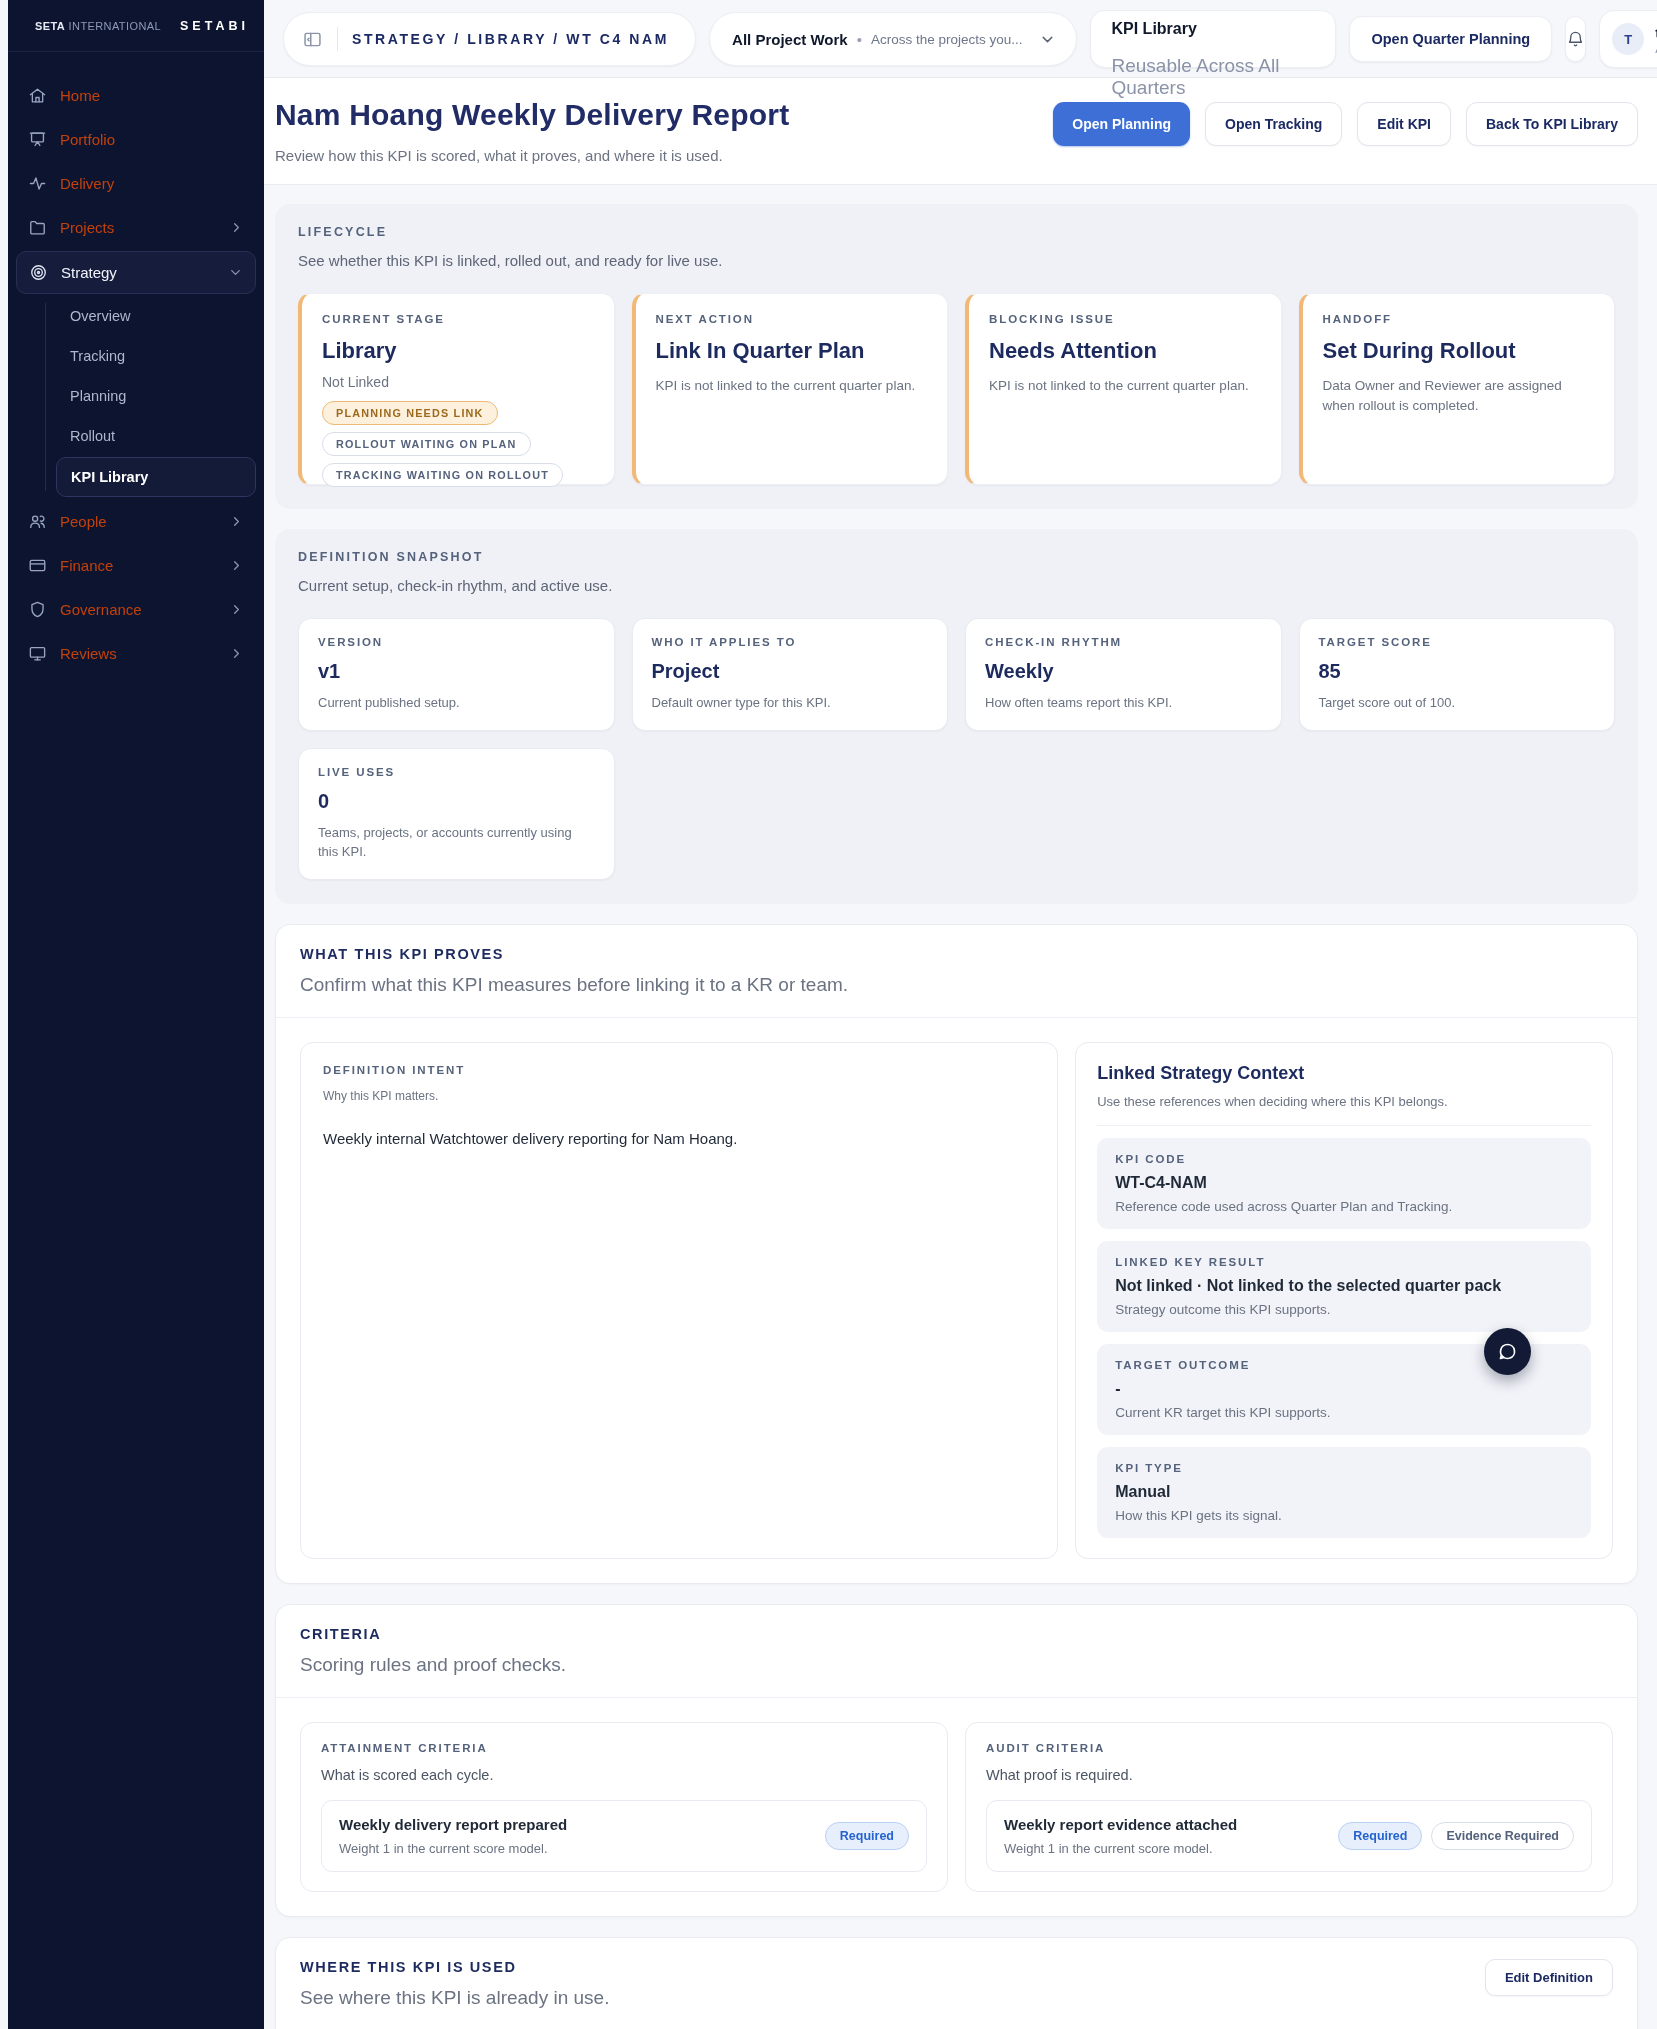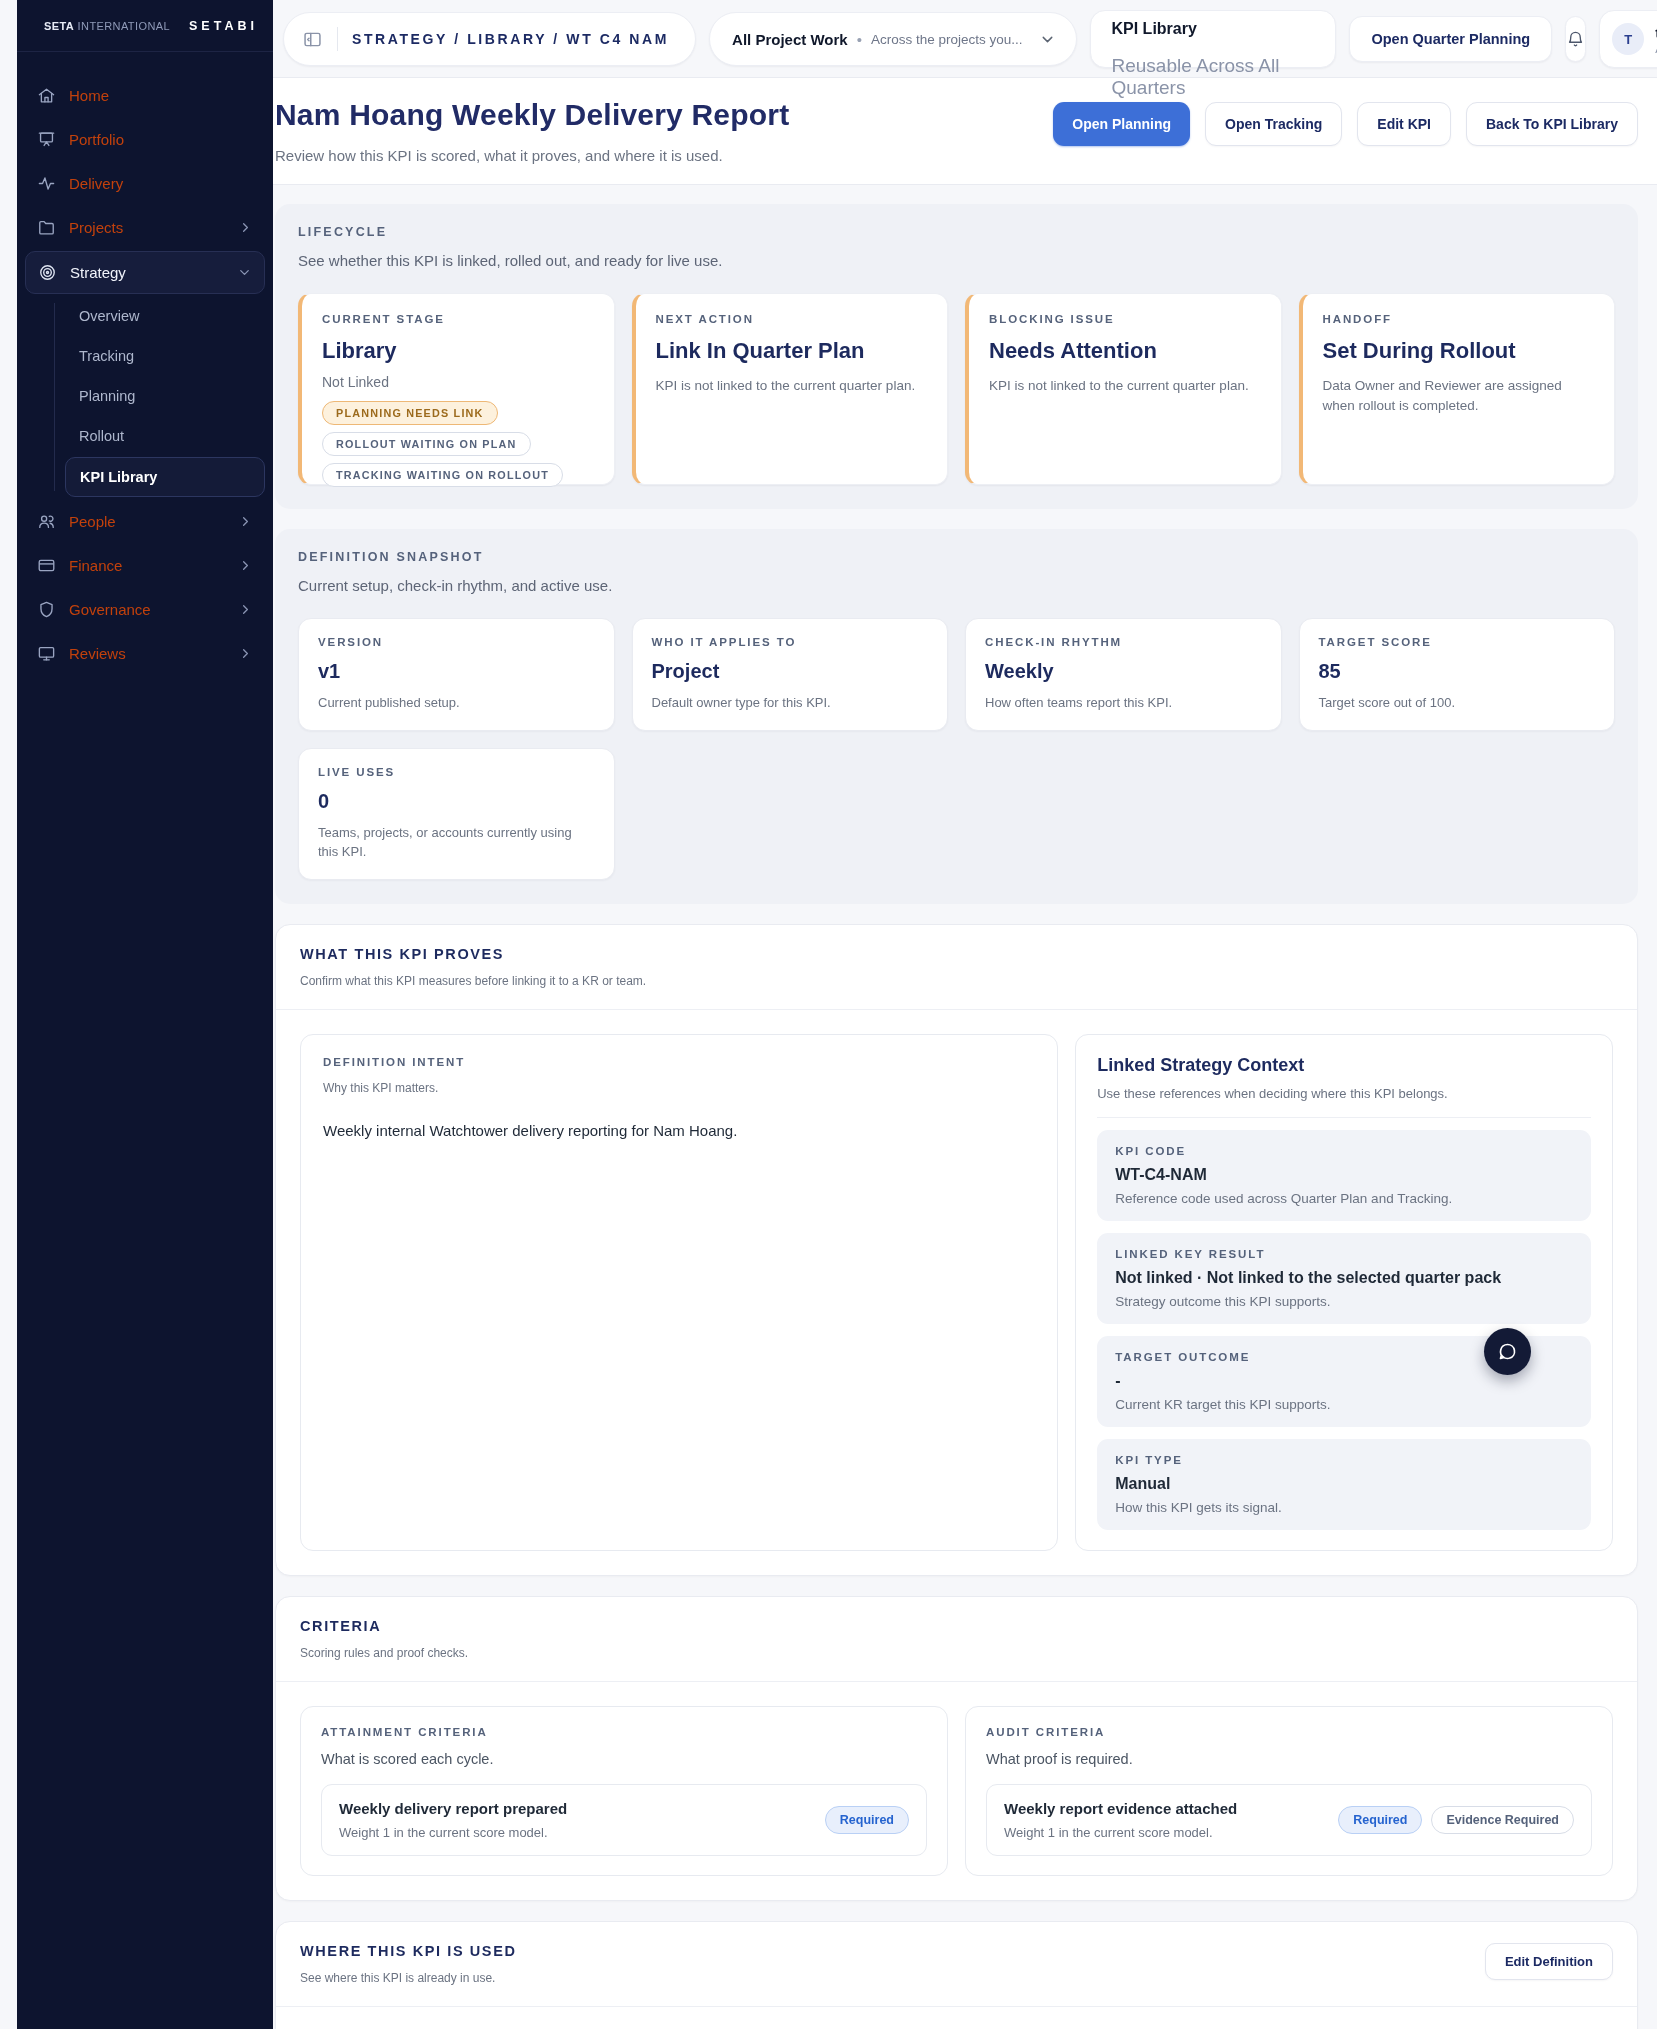--- a/index.html
+++ b/index.html
@@ -4,21 +4,21 @@
 <style>
   * { margin:0; padding:0; box-sizing:border-box; }
   html,body { width:1657px; }
   body {
     height:2029px; background:#f6f7fa; position:relative; overflow:hidden;
     font-family:"Liberation Sans", sans-serif; color:#1f2937;
   }
   svg { display:block; }
 
   
-  .sidebar { position:absolute; left:17px; top:0; width:256px; height:2029px; background:#0d142f; color:#c7cede; }
+  .sidebar { position:absolute; left:8px; top:0; width:256px; height:2029px; background:#0d142f; color:#c7cede; }
   .brand { display:flex; align-items:center; gap:9px; padding:17px 18px; border-bottom:1px solid #1d2444; }
   .brand .org { font-size:11px; font-weight:700; color:#e8ecf6; letter-spacing:.4px; white-space:nowrap; }
   .brand .org span { font-weight:400; color:#8f9ab8; }
   .brand .app { font-size:12.5px; font-weight:700; letter-spacing:4px; color:#ffffff; margin-left:10px; }
   .nav { padding:20px 8px 0 8px; }
   .nav-item { display:flex; align-items:center; gap:13px; padding:11px 12px; margin:3px 0; border-radius:10px; font-size:15px; color:#c2410c; cursor:pointer; }
   .nav-item .ni-icon { width:19px; height:19px; color:#9aa5c2; flex:0 0 auto; }
   .nav-item .chev { margin-left:auto; width:15px; height:15px; color:#8b96b5; }
   .nav-item.active { background:#161d3c; border:1px solid #272f54; color:#f1f4fb; }
   .nav-item.active .ni-icon { color:#dfe5f2; }
@@ -76,21 +76,21 @@
   .badge.warn { background:#fdf1dd; border:1px solid #eeb876; color:#9c6a1c; }
   .badge.plain { background:#fff; border:1px solid #d8dde7; color:#55627b; }
 
   .ds-card { background:#fff; border:1px solid #e9ebf1; border-radius:13px; padding:17px 19px; min-height:102px; box-shadow:0 1px 2px rgba(16,24,40,.04); }
   .ds-value { font-size:20px; font-weight:700; color:#1d2a5e; margin-top:12px; }
   .ds-desc { font-size:13px; color:#6b7382; margin-top:10px; line-height:1.5; }
 
   .white-panel { background:#fff; border:1px solid #e9ebf1; border-radius:15px; margin-bottom:20px; box-shadow:0 1px 2px rgba(16,24,40,.03); }
   .panel-head { padding:21px 24px 21px 24px; border-bottom:1px solid #edeff4; }
   .panel-title { font-size:14.5px; font-weight:800; letter-spacing:1.6px; color:#1d2a5e; }
-  .panel-sub { font-size:12px; color:#6b7382; margin-top:12px; }
+  .panel-sub { font-size:19px; color:#6b7382; margin-top:12px; }
   .panel-body { padding:24px; }
 
   .proves-grid { display:grid; grid-template-columns:1.41fr 1fr; gap:17px; }
   .intent-card { border:1px solid #e7eaf0; border-radius:13px; padding:21px 22px; min-height:510px; }
   .intent-hint { font-size:12px; color:#6b7382; margin-top:13px; }
   .intent-body { font-size:15px; color:#1f2937; margin-top:27px; }
 
   .ctx-card { border:1px solid #e7eaf0; border-radius:13px; padding:20px 21px; }
   .ctx-title { font-size:18px; font-weight:700; color:#1d2a5e; }
   .ctx-sub { font-size:13px; color:#6b7382; margin-top:10px; padding-bottom:16px; border-bottom:1px solid #edeff4; }

